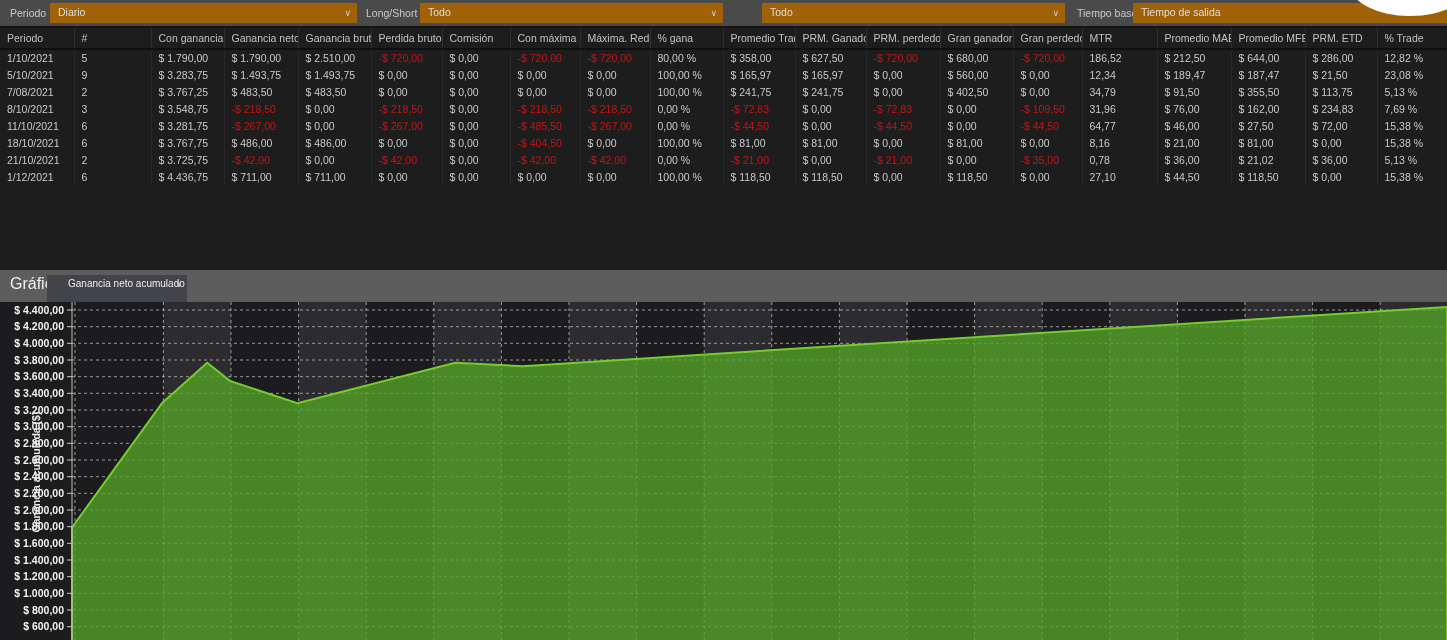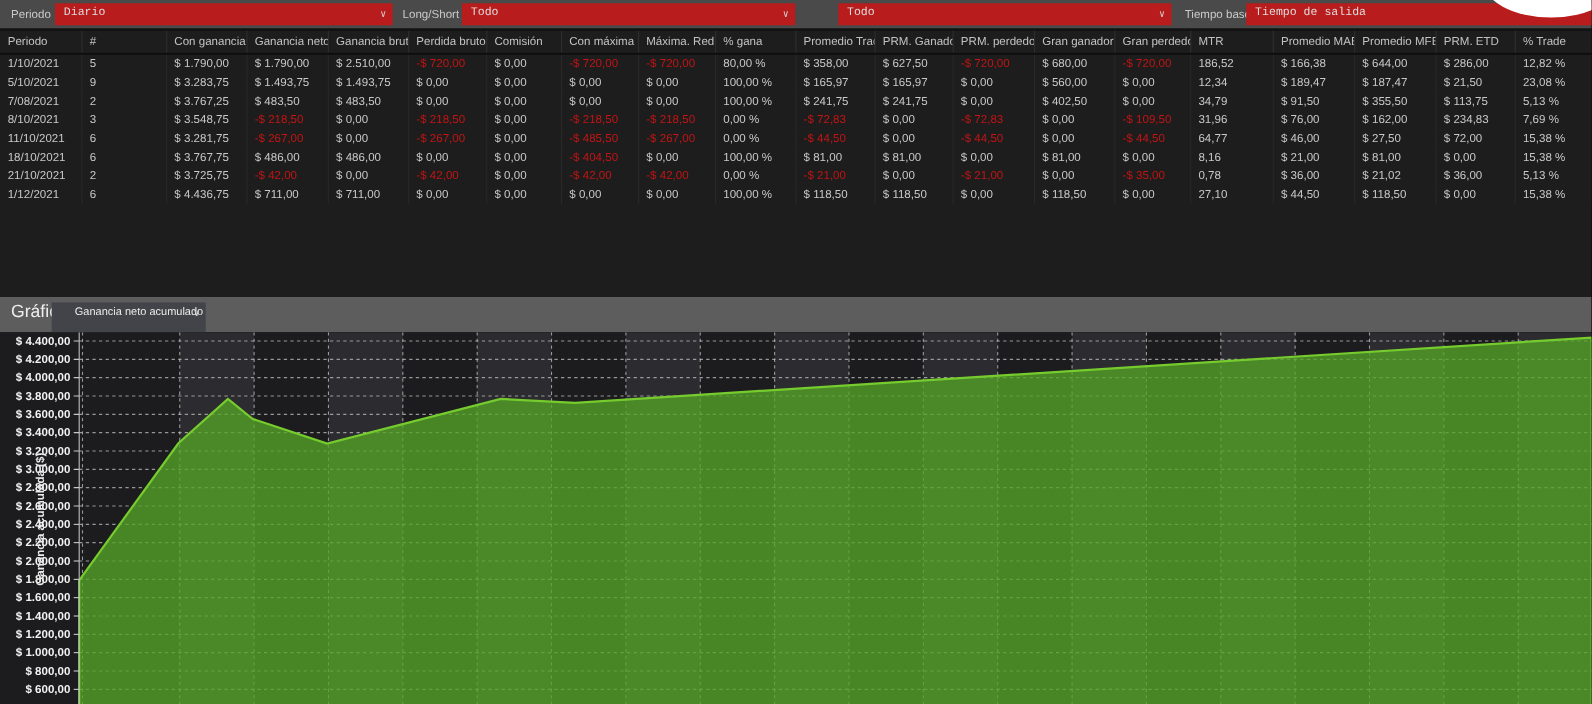--- a/index.html
+++ b/index.html
@@ -4,22 +4,22 @@
 <style>
   * { margin:0; padding:0; box-sizing:border-box; }
   html,body { background:#000; }
   .app {
     position:relative; width:1447px; height:640px; overflow:hidden;
     background:#1d1d1d; font-family:"Liberation Sans", sans-serif;
   }
   
   .toolbar { position:absolute; top:0; left:0; width:1447px; height:26px; background:#4a4a4a; }
   .tlabel { position:absolute; top:0; height:26px; line-height:26px; color:#c9c9c9; font-size:10.5px; }
-  .dd { position:absolute; top:3px; height:20px; line-height:19px; background:#b91c1c; color:#dedede;
-        font-size:10.5px; padding-left:8px; cursor:default;font-family:Liberation Mono, monospace; }
+  .dd { position:absolute; top:3px; height:20px; line-height:19px; background:#a16207; color:#dedede;
+        font-size:10.5px; padding-left:8px; cursor:default; }
   .dd .chev { position:absolute; right:6px; top:0; font-size:9px; color:#cfcfcf; line-height:20px; }
   .lab-periodo{left:10px} .dd-periodo{left:50px;width:307px}
   .lab-ls{left:366px}     .dd-ls{left:420px;width:303px}
   .lab-gp{left:773px}     .dd-gp{left:762px;width:303px}
   .lab-tb{left:1077px}    .dd-tb{left:1133px;width:362px}
   
   .table-panel { position:absolute; top:26px; left:0; width:1447px; height:244px;
                  background:#1d1d1d; border-top:2px solid #121212; }
   table { border-collapse:collapse; table-layout:fixed; width:1447px; }
   th { height:21px; font-weight:normal; text-align:left; color:#c2c2c2;
@@ -129,21 +129,21 @@
             <td>$ 0,00</td>
             <td style="color: rgb(196, 20, 20);">-$ 720,00</td>
             <td style="color: rgb(196, 20, 20);">-$ 720,00</td>
             <td>80,00 %</td>
             <td>$ 358,00</td>
             <td>$ 627,50</td>
             <td style="color: rgb(196, 20, 20);">-$ 720,00</td>
             <td>$ 680,00</td>
             <td style="color: rgb(196, 20, 20);">-$ 720,00</td>
             <td>186,52</td>
-            <td>$ 166,38</td>
+            <td>$ 212,50</td>
             <td>$ 644,00</td>
             <td>$ 286,00</td>
             <td>12,82 %</td>
           </tr>
           <tr>
             <td>5/10/2021</td>
             <td>9</td>
             <td>$ 3.283,75</td>
             <td>$ 1.493,75</td>
             <td>$ 1.493,75</td>

